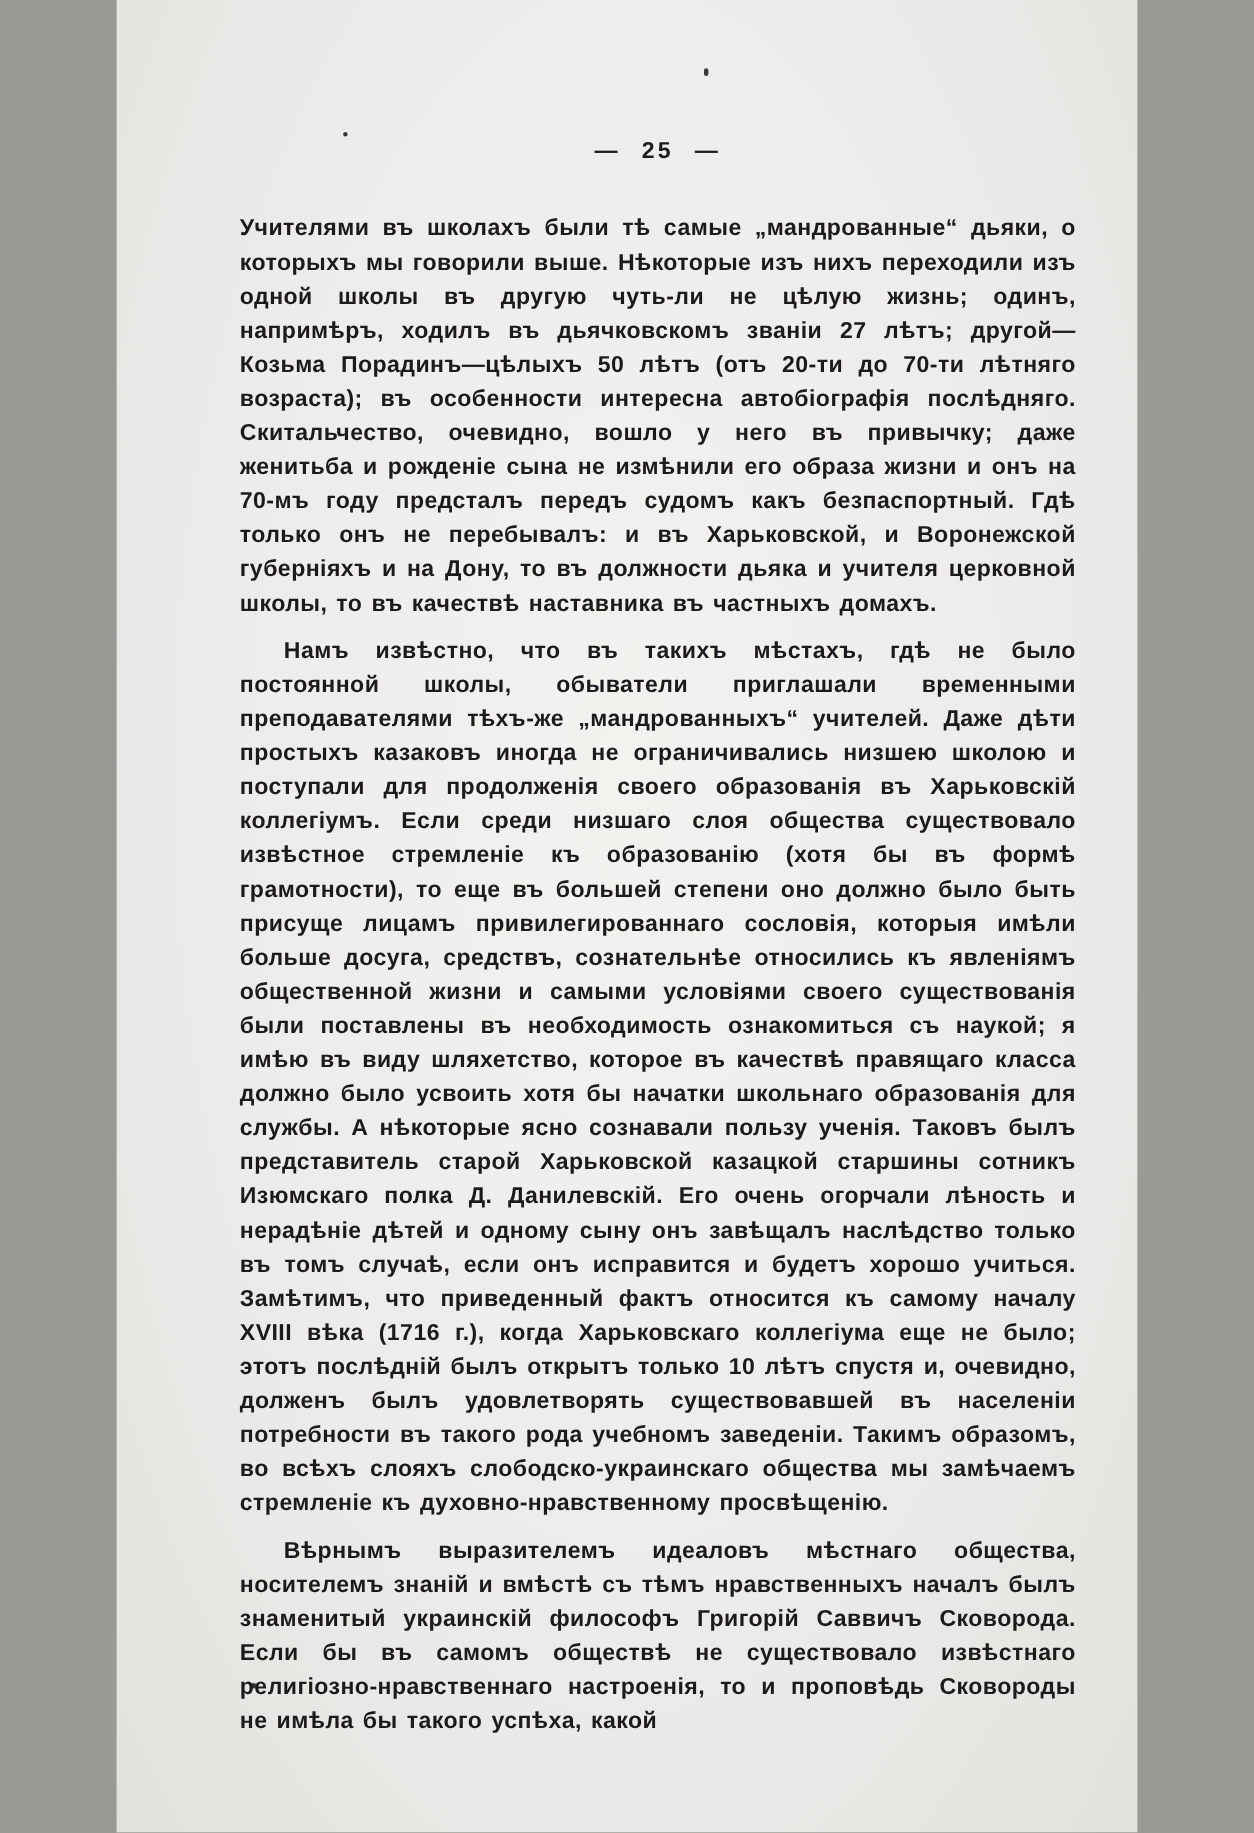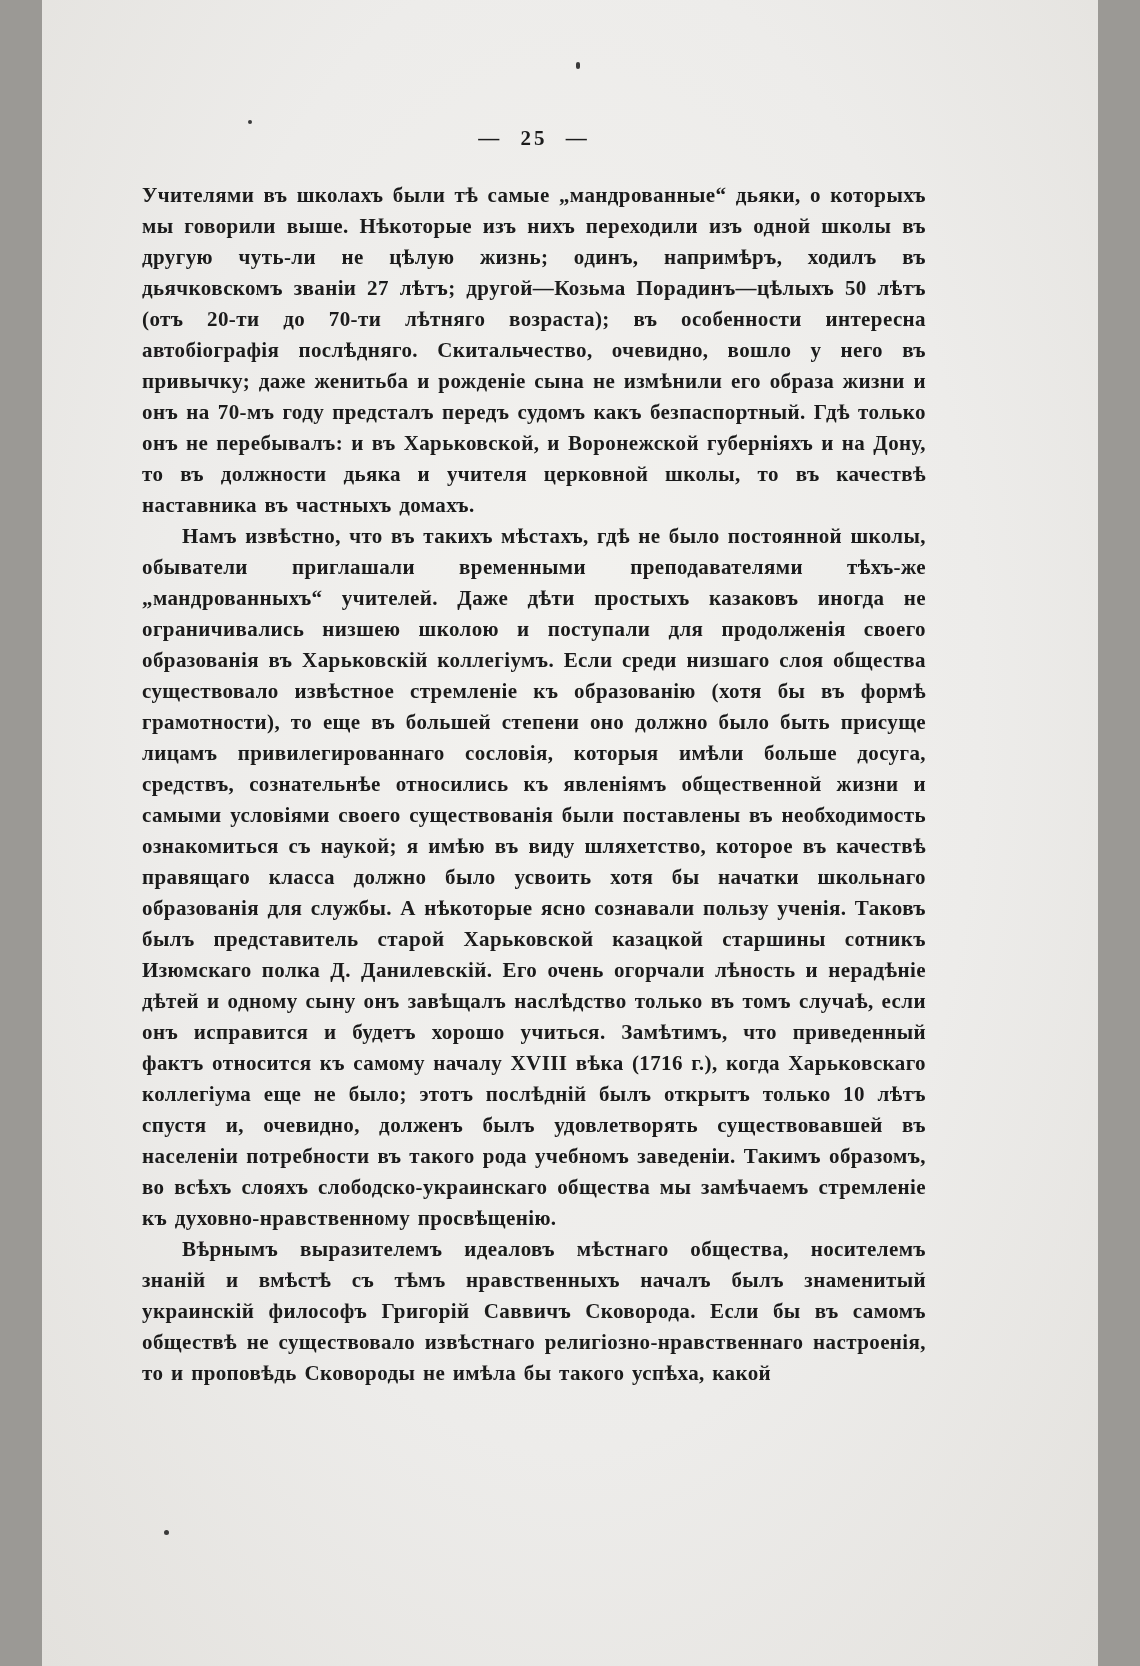--- a/index.html
+++ b/index.html
@@ -2,47 +2,47 @@
 <html><head>
 <meta charset="utf-8">
 <style>
   html, body {
     margin: 0;
     padding: 0;
     background: #9b9995;
   }
   .page {
     position: relative;
-    width: 1056px;
+    width: 928px;
     height: 1666px;
     margin: 0 auto;
     overflow: hidden;
     background: radial-gradient(ellipse at 50% 42%, #f3f2ef 0%, #edecea 55%, #e3e1dd 100%);
-    font-family: Liberation Serif, serif;
+    font-family: Liberation Sans, sans-serif;
     color: #1b1b1b;
   }
   .page-number {
     position: absolute;
     top: 126px;
     left: 100px;
     width: 784px;
     text-align: center;
     font-size: 21px;
     font-weight: bold;
     letter-spacing: 3px;
     word-spacing: 10px;
   }
   .text-block {
     position: absolute;
     top: 180px;
     left: 100px;
     width: 784px;
   }
   .para {
-    margin: 0;
+    margin: 12px;
     font-size: 21px;
     font-weight: bold;
     line-height: 31px;
     text-align: justify;
     text-indent: 40px;
     letter-spacing: 0.4px;
     word-spacing: 2px;
   }
   .para.first {
     text-indent: 0;

